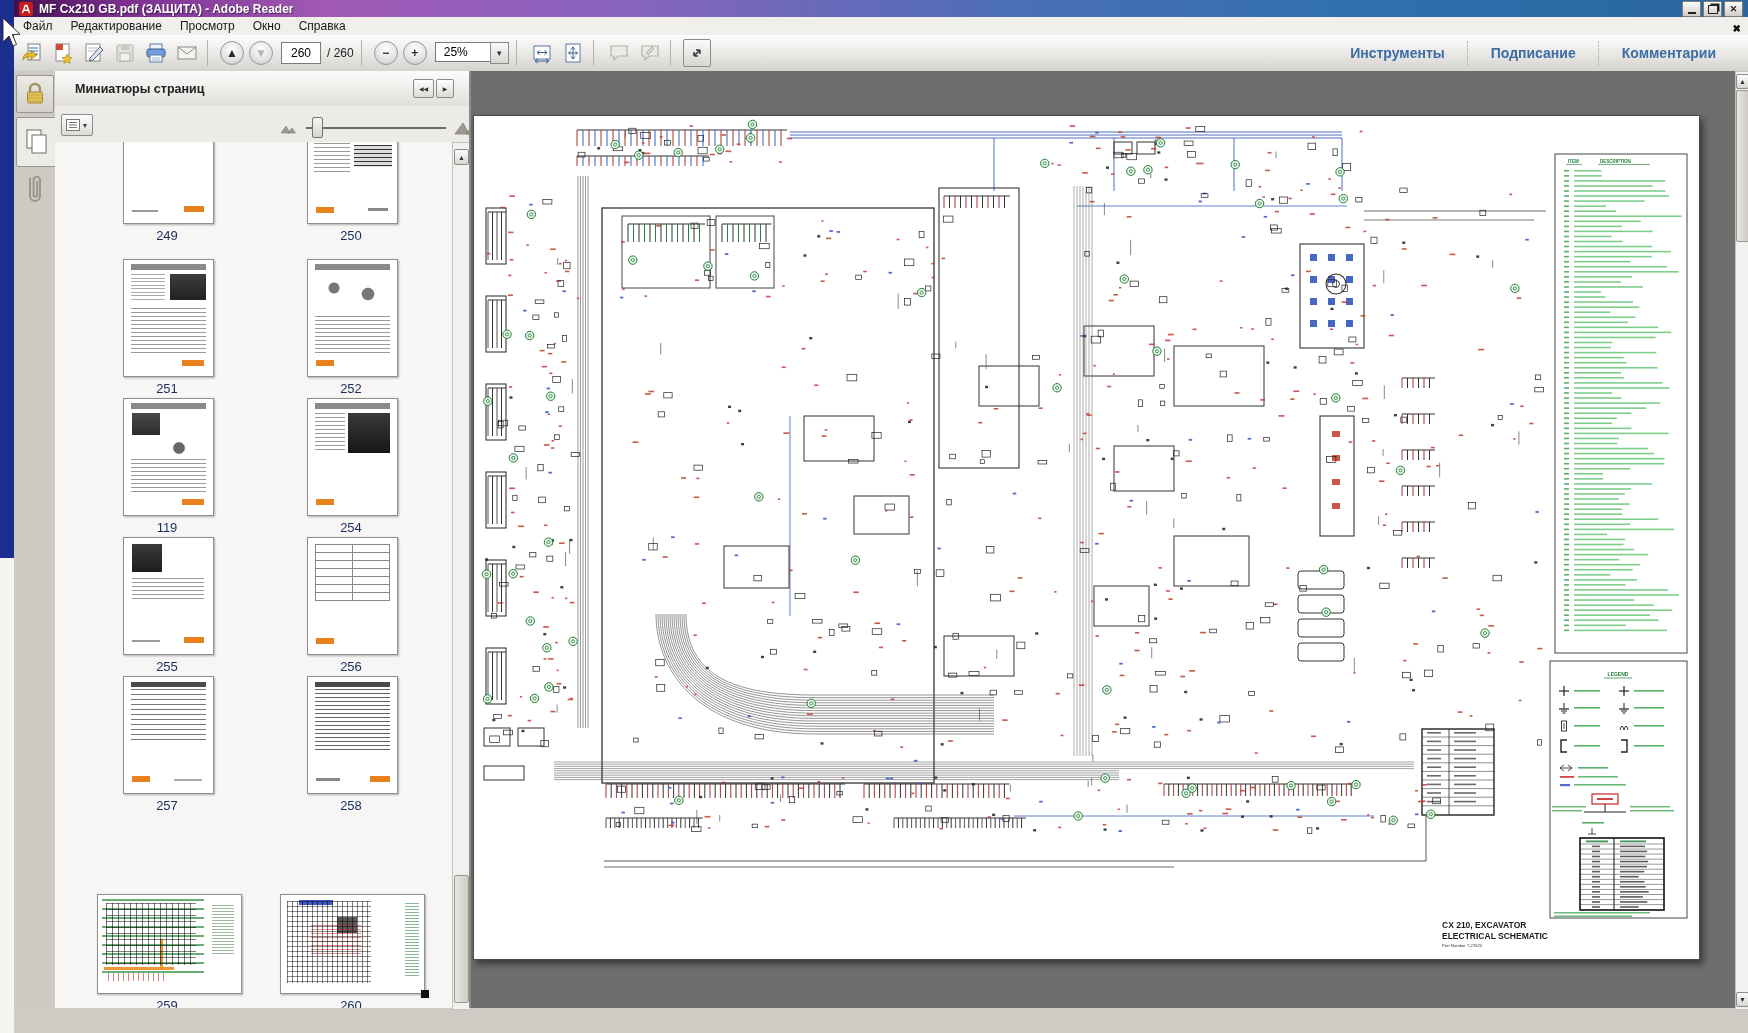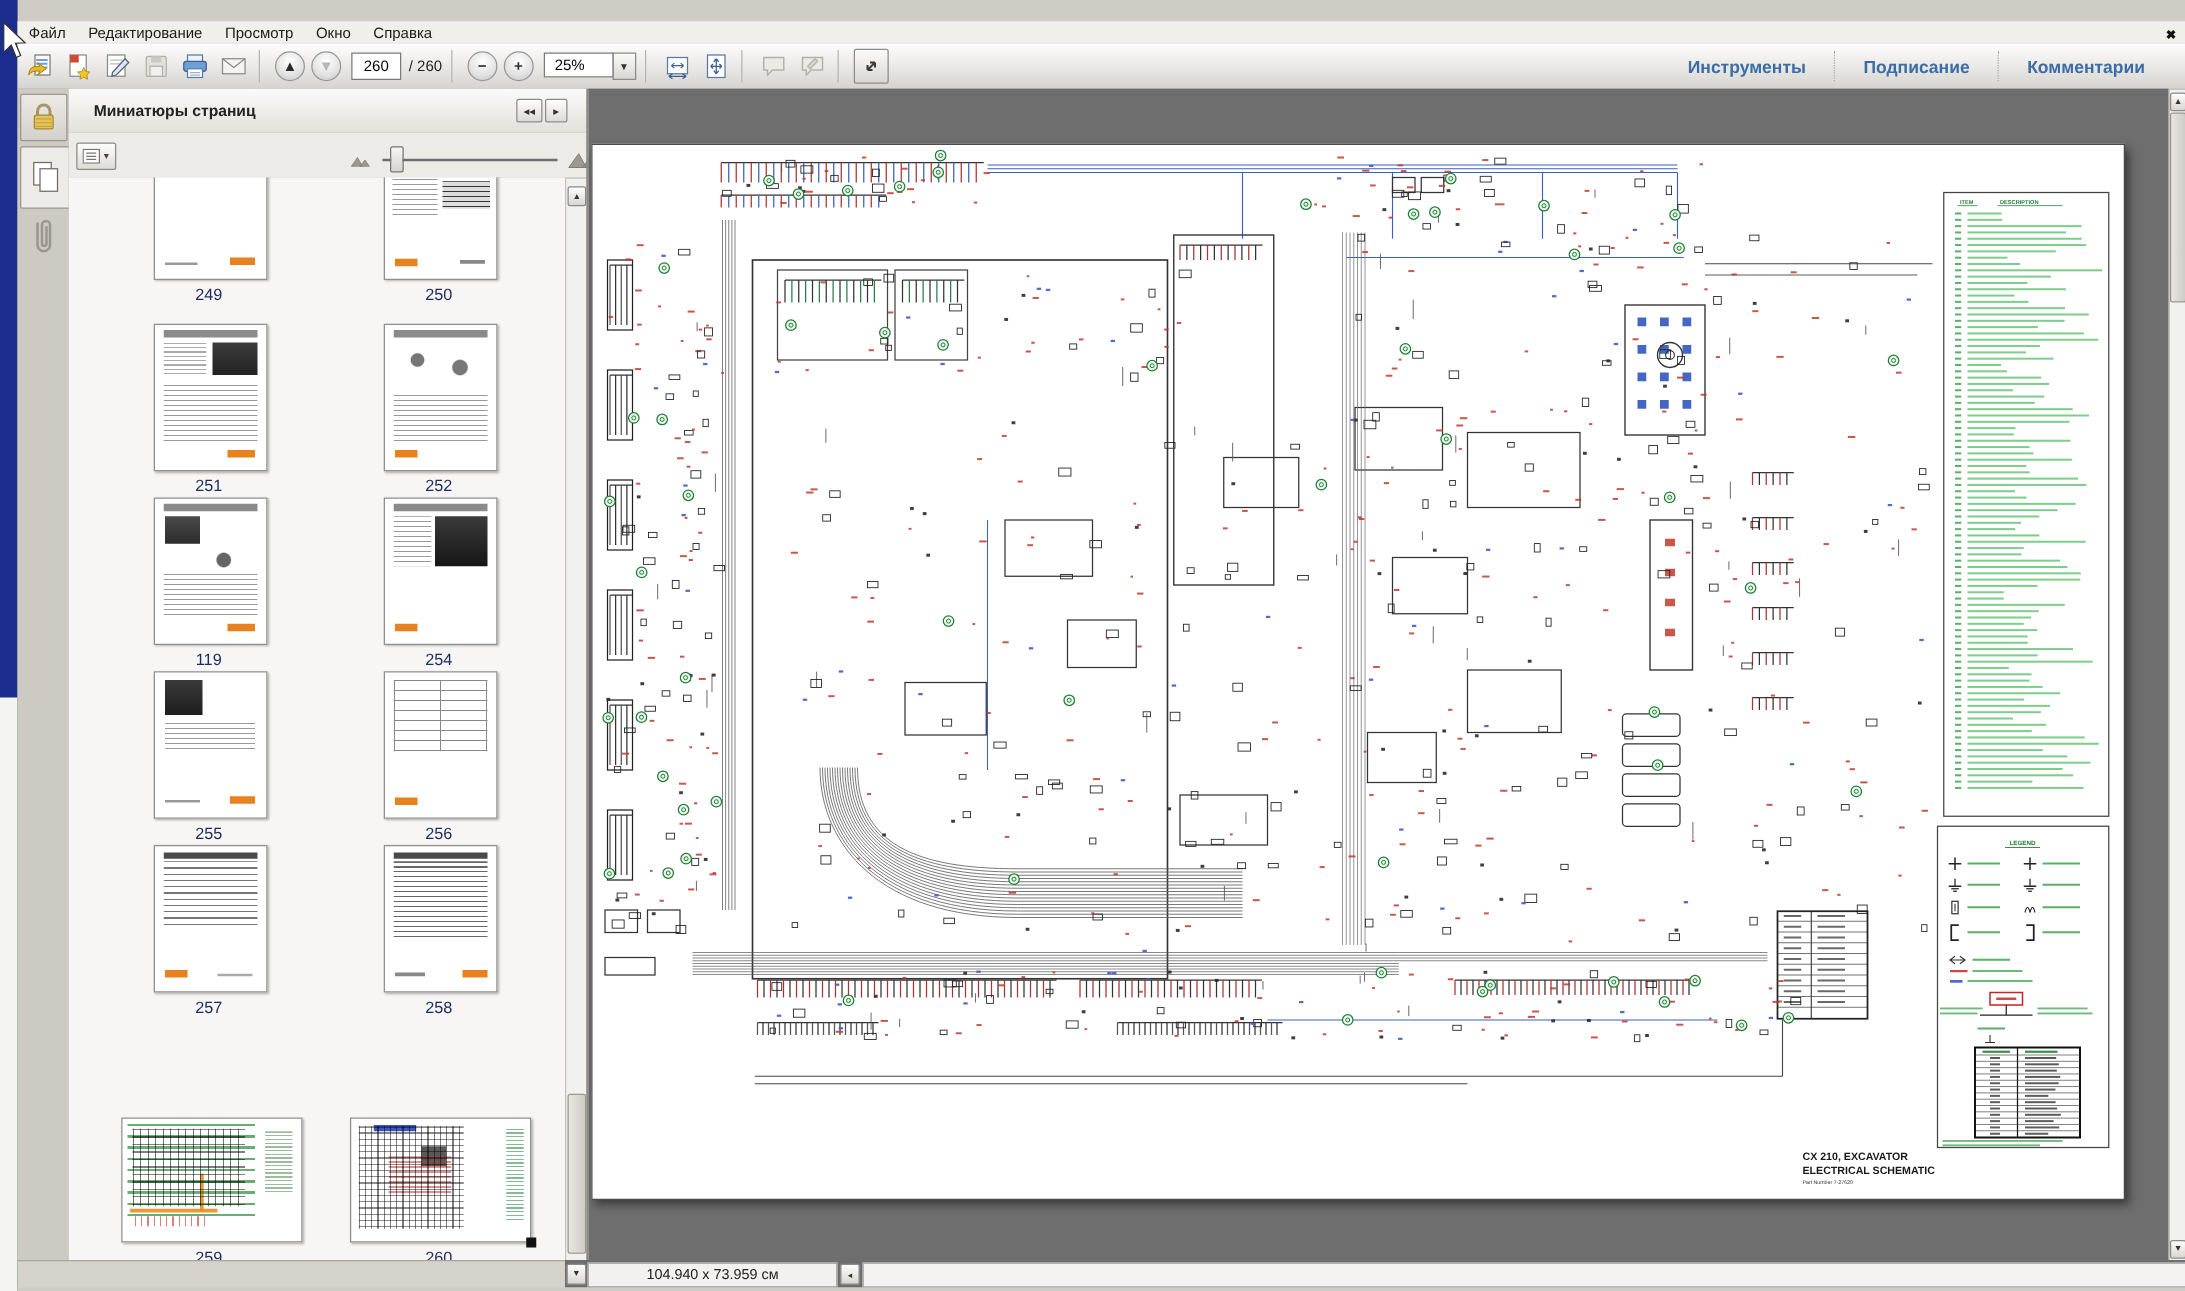--- a/index.html
+++ b/index.html
@@ -168,20 +168,36 @@
 </head>
 <body>
 
 <div id="root">
 
   <div class="abs" id="desktop">
     <div class="lower"></div>
   </div>
   <div class="abs" id="winbg"></div>
 
+  <div class="abs" id="titlebar">
+    <svg width="14" height="14" style="margin-left:5px">
+      <rect x="0" y="0" width="14" height="14" rx="2" fill="#c41e1e"></rect>
+      <path d="M3.5 11 L6.2 3.5 L7.8 3.5 L10.5 11 M5 8.2 h4" stroke="#fff" stroke-width="1.4" fill="none"></path>
+    </svg>
+    <span id="apptitle">MF Cx210 GB.pdf (ЗАЩИТА) - Adobe Reader</span>
+    <div id="winbtns">
+      <div class="wbtn">
+          <span style="display:block;width:8px;height:2px;background:#222;margin-top:7px"></span>
+        </div>
+      <div class="wbtn">
+          <span style="display:block;width:8px;height:7px;border:1px solid #222;box-shadow:2px -2px 0 -0.5px #222"></span>
+        </div>
+      <div class="wbtn">✕</div>
+    </div>
+  </div>
 
   <div class="abs" id="menubar">
     <span class="menuitem">Файл</span>
     <span class="menuitem">Редактирование</span>
     <span class="menuitem">Просмотр</span>
     <span class="menuitem">Окно</span>
     <span class="menuitem">Справка</span>
   </div>
   <div class="abs" id="docclose">✖</div>
 
@@ -1920,25 +1936,18 @@
         </svg>
     </div>
   </div>
 
   <div class="abs sb" style="left:1735px;top:71px;width:13px;height:937px">
     <div class="sbtn" style="position:absolute;left:0px;top:2px;width:11px;height:13px">▲</div>
     <div class="sthumb" style="position:absolute;left:0px;top:18px;width:11px;height:150px"></div>
     <div class="sbtn" style="position:absolute;left:0px;bottom:2px;width:11px;height:13px">▼</div>
   </div>
 
-  <div class="abs" id="bottombar">
-    <div id="panefoot"></div>
-    <div class="sbtn" style="position:absolute;left:439px;top:3px;width:14px;height:15px">▼</div>
-    <div id="statusbox">104.940 x 73.959 см</div>
-    <div class="sbtn" style="position:absolute;left:658px;top:3px;width:14px;height:15px">◂</div>
-    <div id="hsb"></div>
-  </div>
   <div class="abs" id="winfoot"></div>
 
   <svg class="abs" style="left:0;top:16px" width="22" height="32">
     <path d="M3 2 L3 26 L9 20 L13 30 L16.5 28.4 L12.4 18.6 L20 18.2 z" fill="#fff" stroke="#333" stroke-width="1"></path>
   </svg>
 </div>
 
 </body></html>

